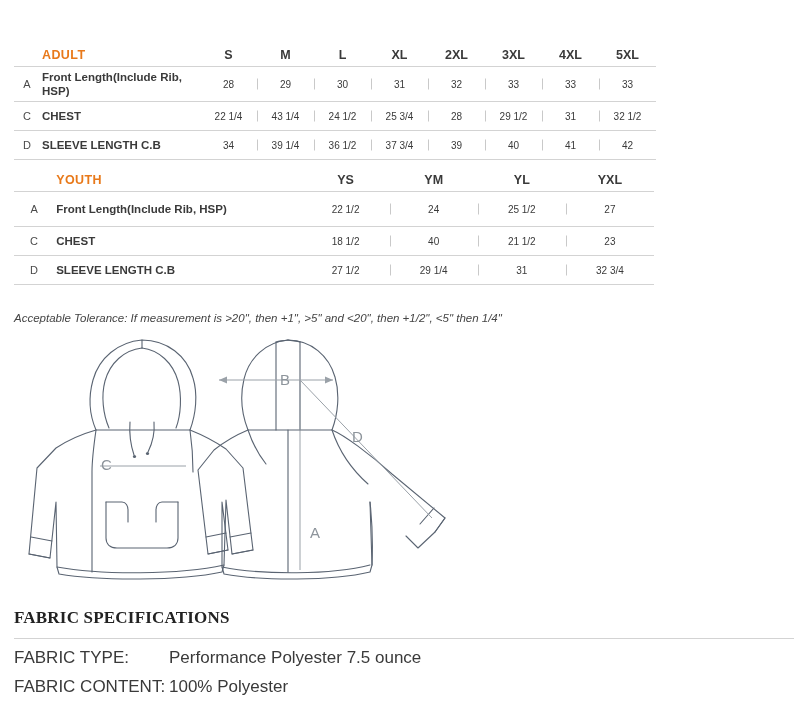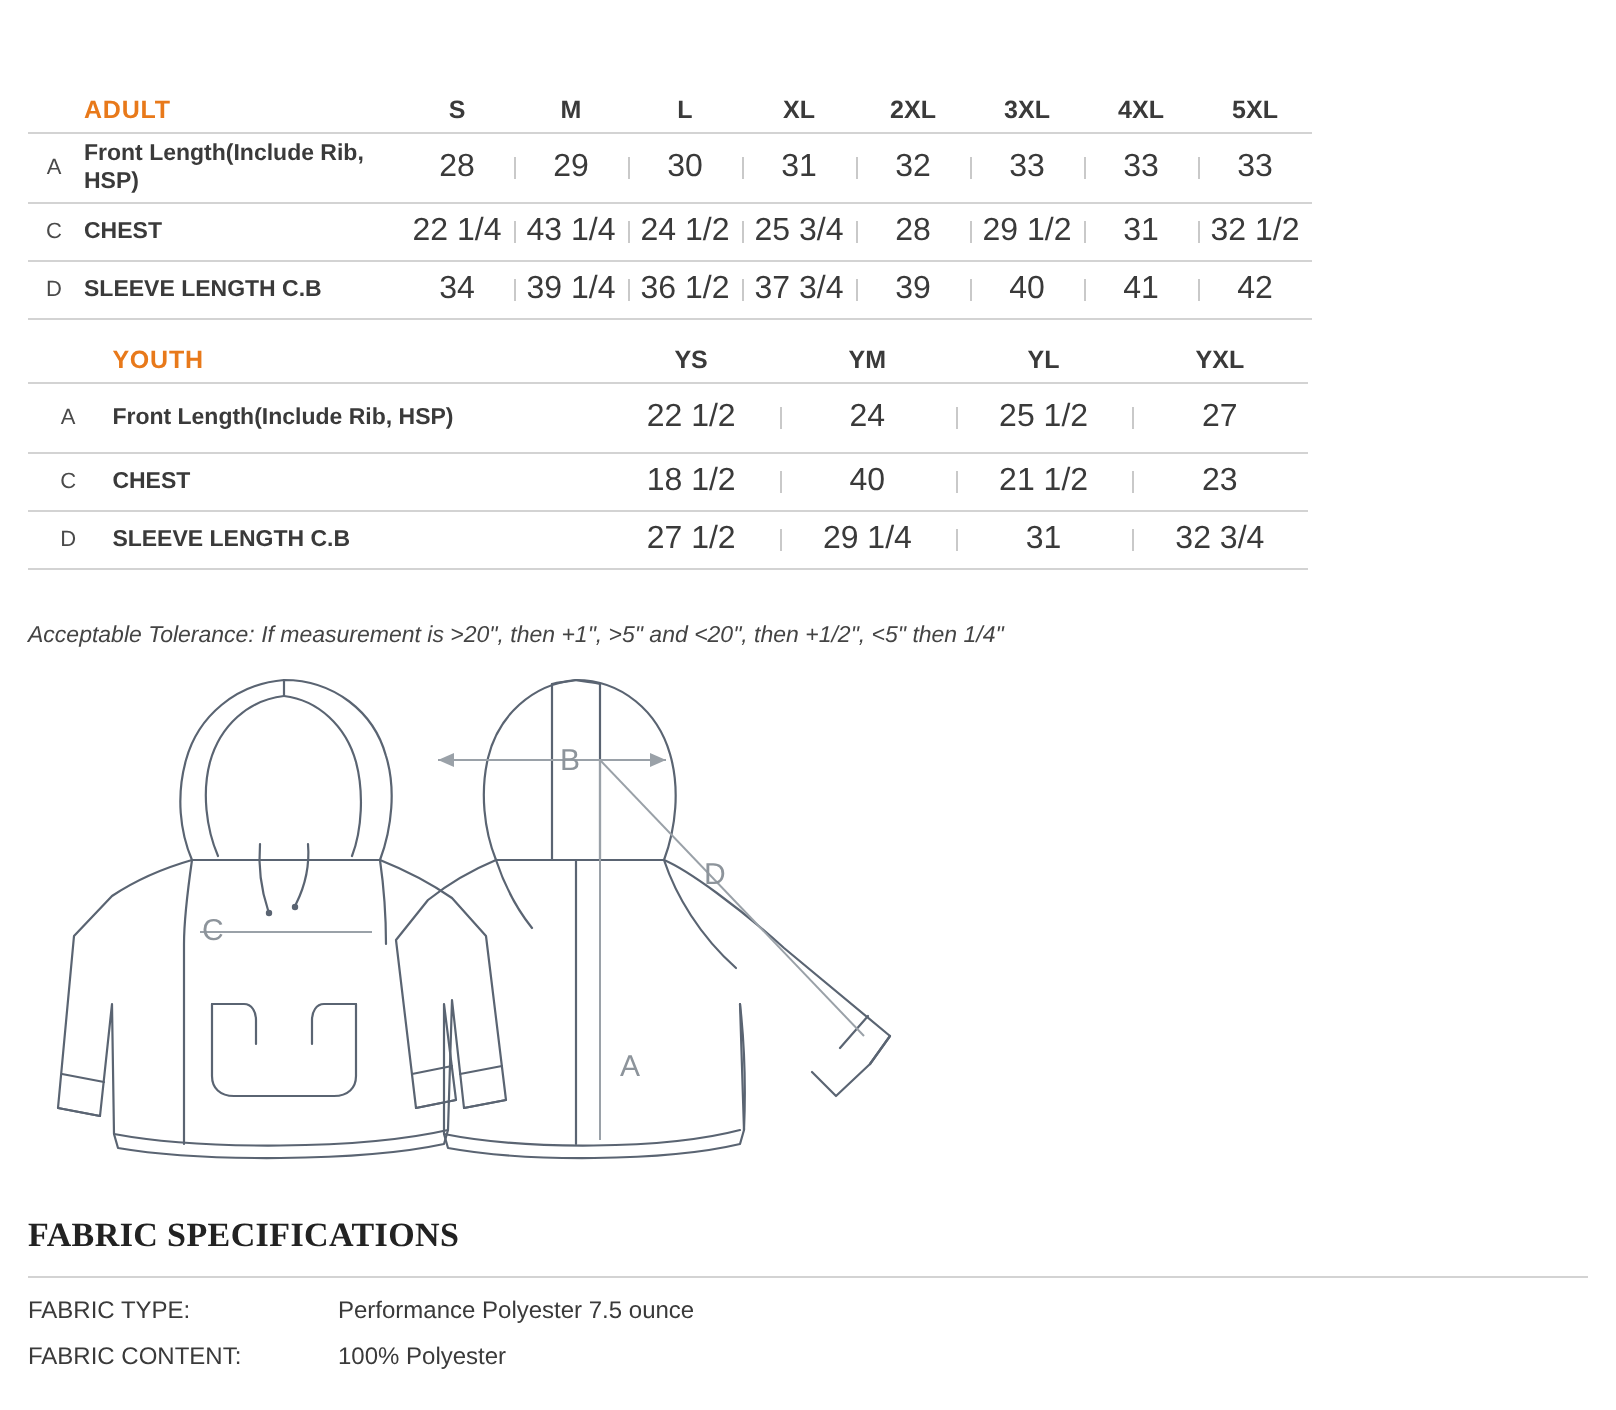--- a/index.html
+++ b/index.html
@@ -77,21 +77,21 @@
     text-align: center;
   }
   .cell-label {
     font-size: 11.5px;
     font-weight: bold;
     color: #3a3a3a;
     padding-left: 2px !important;
     line-height: 1.25;
   }
   .cell-val {
-    font-size: 16px;
+    font-size: 10px;
     color: #3a3a3a;
     text-align: center;
     position: relative;
   }
   .cell-val::before {
     content: "";
     position: absolute;
     left: 0;
     top: 50%;
     transform: translateY(-50%);
@@ -136,21 +136,21 @@
     letter-spacing: 0.2px;
   }
   #fabric-divider {
     margin-top: 10px;
     border-top: 1px solid #d3d3d3;
     width: 780px;
   }
   .fabric-row {
     display: flex;
     margin-top: 9px;
-    font-size: 12px;
+    font-size: 17px;
     color: #3a3a3a;
   }
   .fabric-key {
     width: 155px;
     color: #3a3a3a;
   }
   .fabric-val {
     color: #3a3a3a;
   }
 </style>

